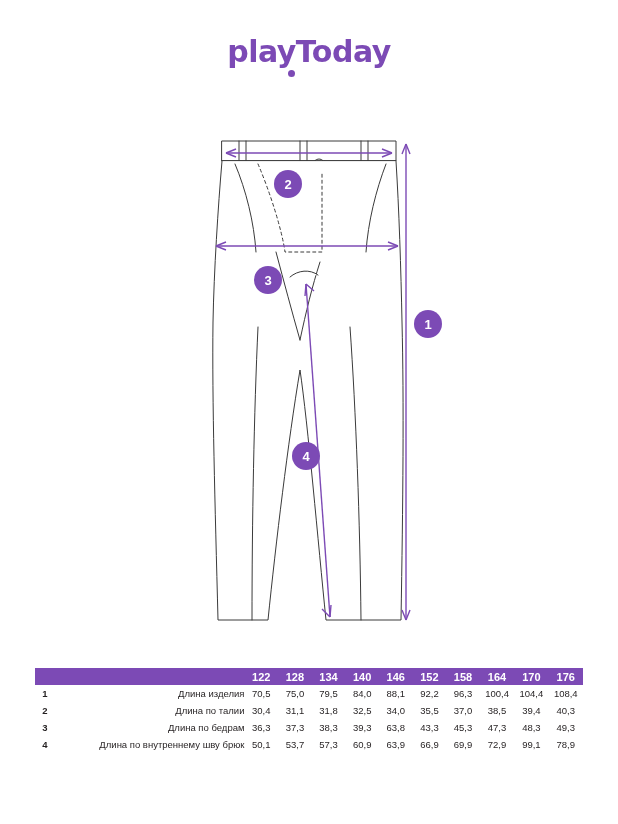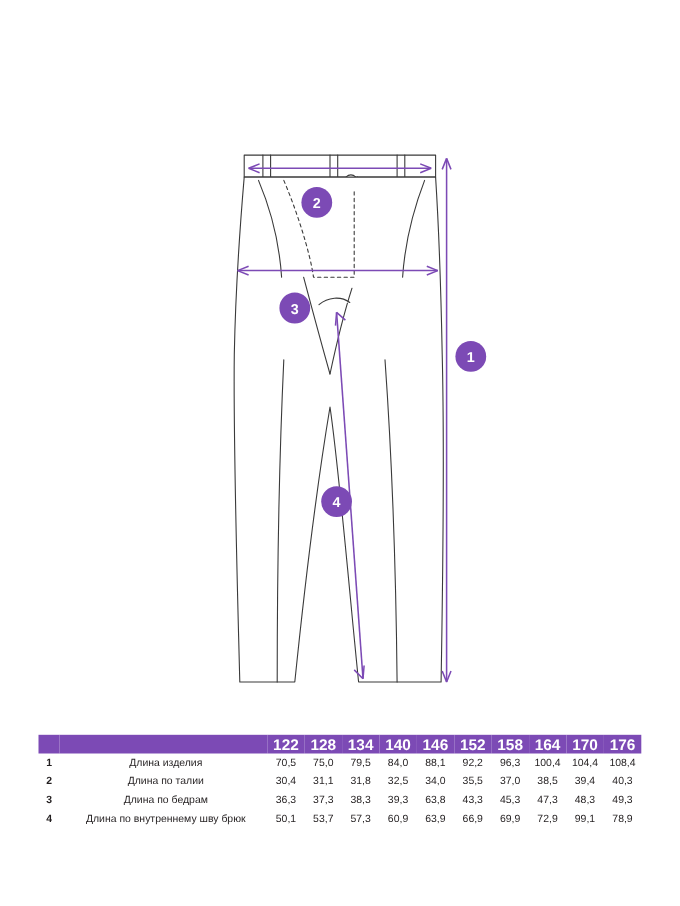--- a/index.html
+++ b/index.html
@@ -65,21 +65,21 @@
   table.size-table {
     border-collapse: collapse;
     width: 548px;
     font-size: 9.5px;
   }
   table.size-table thead th {
     background: #7c4ab5;
     color: #ffffff;
     height: 17px;
     font-weight: bold;
-    font-size: 14px;
+    font-size: 11px;
     text-align: center;
     padding: 0;
   }
   table.size-table thead th.lead {
     text-align: left;
     padding-left: 6px;
   }
   table.size-table tbody td {
     height: 17px;
     padding: 0;
@@ -87,37 +87,41 @@
     color: #231f20;
     font-size: 9.5px;
     vertical-align: middle;
   }
   table.size-table tbody td.idx {
     width: 16px;
     text-align: center;
     font-weight: bold;
   }
   table.size-table tbody td.label {
-    text-align: center;
+    text-align: right;
     padding-left: 4px;
     width: 190px;
     white-space: nowrap;
   }
   table.size-table tbody tr td {
     border-bottom: 0;
   }
   .col-size { width: 36px; }
 
   
 </style>
 </head>
 <body>
 
 <div class="page">
 
+  <div class="logo">
+    <span>playToday</span>
+    <span class="dot-under"></span>
+  </div>
 
   <div class="illustration">
     <svg width="618" height="540" viewBox="0 0 618 540" xmlns="http://www.w3.org/2000/svg">
 
       <g fill="#ffffff" stroke="#3a3a3a" stroke-width="1" stroke-linejoin="round" stroke-linecap="round">
 
         <path d="M222 29 L396 29 L396 49 L222 49 Z"></path>
 
         <path d="M239 29 L239 50 M246 29 L246 50"></path>
         <path d="M300 29 L300 50 M307 29 L307 50"></path>

